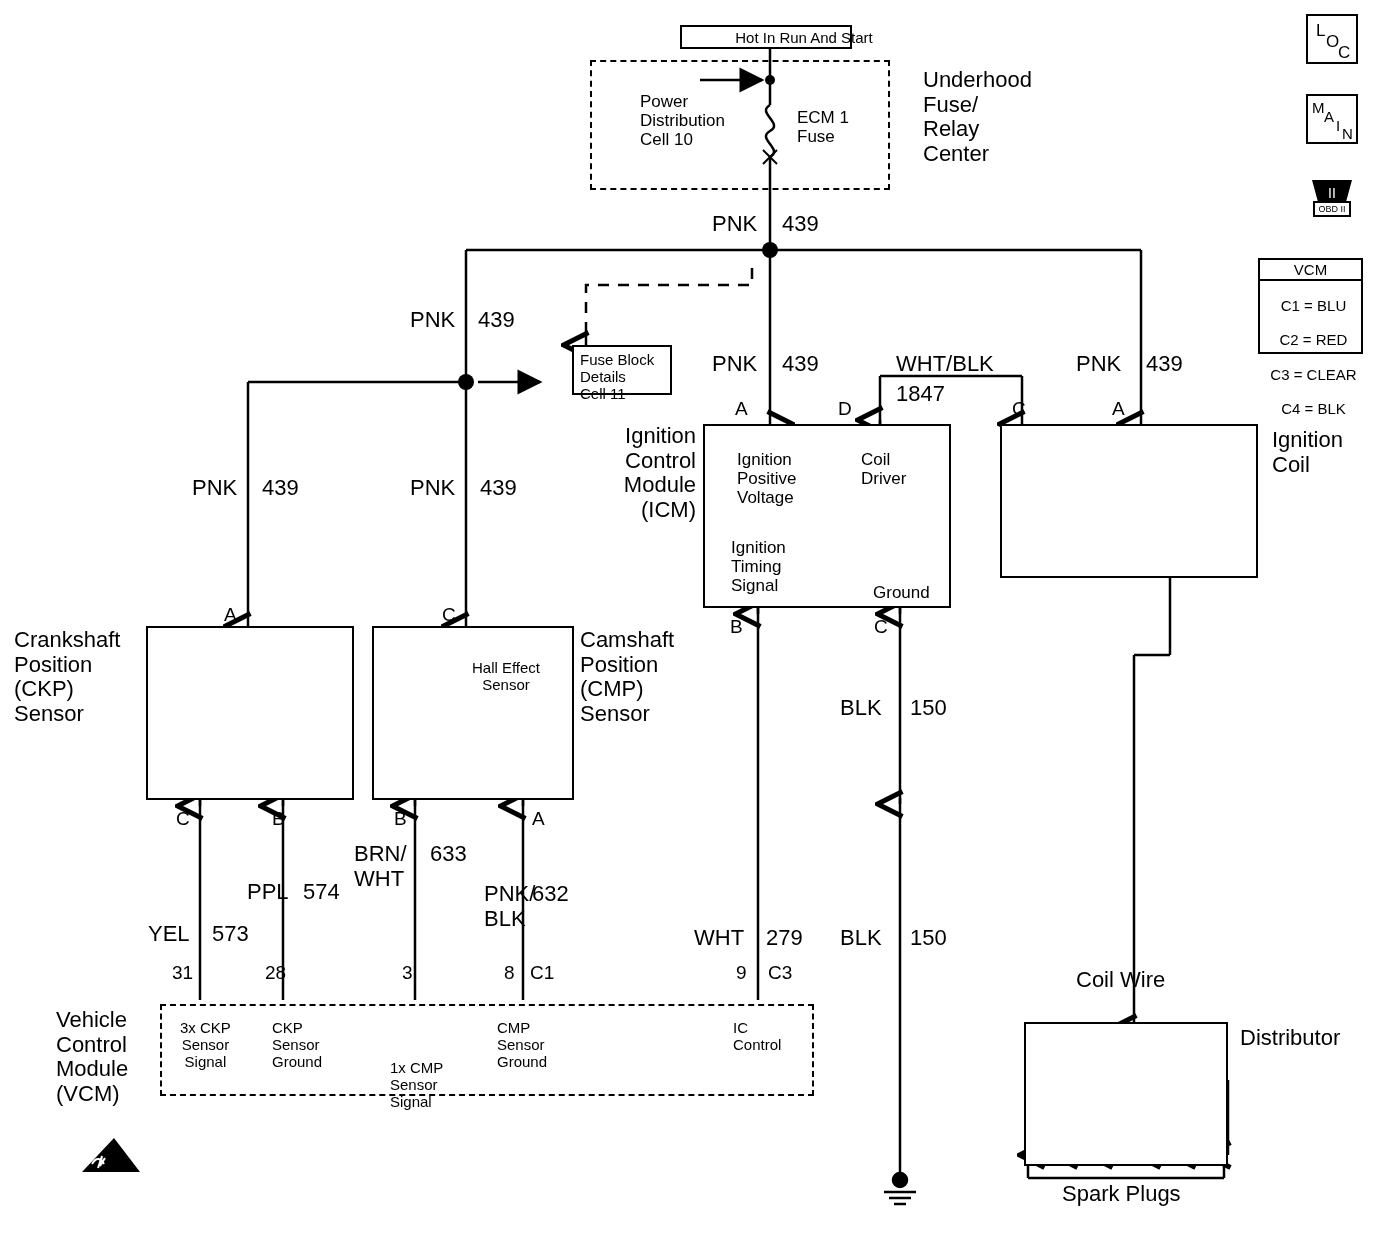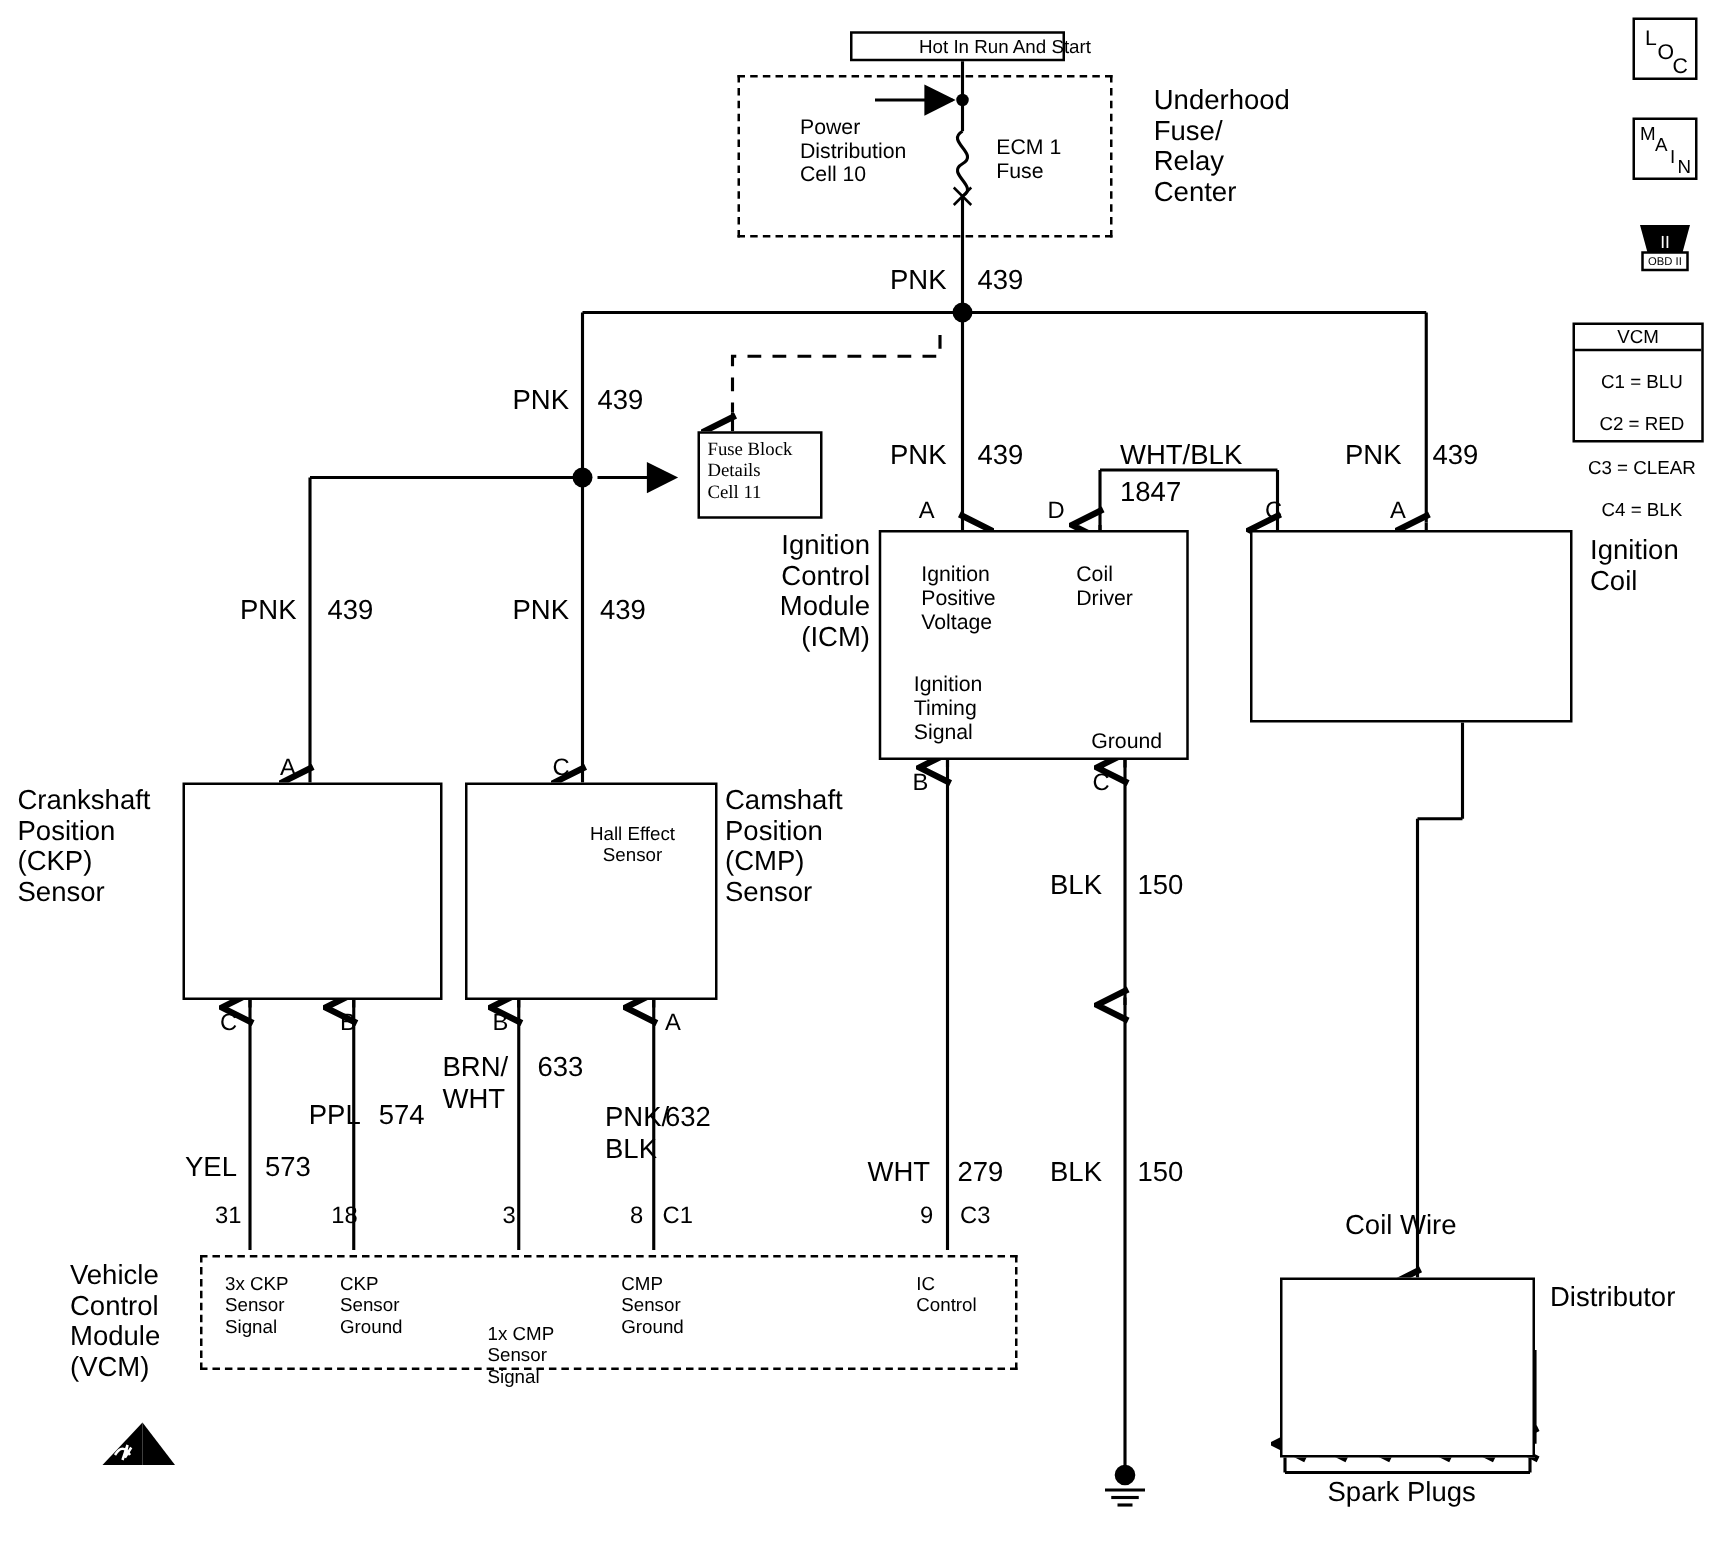--- a/index.html
+++ b/index.html
@@ -237,21 +237,21 @@
     <div class="rw">C3 = CLEAR</div>
     <div class="rw">C4 = BLK</div>
   </div>
 
   <div class="lbl f22" style="left:712px;top:212px;">PNK</div>
   <div class="lbl f22" style="left:782px;top:212px;">439</div>
 
   <div class="lbl f22" style="left:410px;top:308px;">PNK</div>
   <div class="lbl f22" style="left:478px;top:308px;">439</div>
 
-  <div class="box" style="left:558px;top:345px;width:100px;height:70px;font-family:Liberation Serif, serif;">
+  <div class="box" style="left:572px;top:345px;width:100px;height:50px;">
     <div class="lbl f15" style="left:6px;top:5px;">Fuse Block
 Details
 Cell 11</div>
   </div>
 
   <div class="lbl f22" style="left:712px;top:352px;">PNK</div>
   <div class="lbl f22" style="left:782px;top:352px;">439</div>
 
   <div class="lbl f22" style="left:896px;top:352px;">WHT/BLK</div>
   <div class="lbl f22" style="left:896px;top:382px;">1847</div>
@@ -336,28 +336,28 @@
 
   <div class="lbl f22" style="left:1076px;top:968px;">Coil Wire</div>
 
   <div class="dashbox" style="left:160px;top:1004px;width:654px;height:92px;"></div>
   <div class="lbl f22" style="left:56px;top:1008px;">Vehicle
 Control
 Module
 (VCM)</div>
 
   <div class="lbl f19" style="left:172px;top:962px;">31</div>
-  <div class="lbl f19" style="left:265px;top:962px;">18</div>
+  <div class="lbl f19" style="left:265px;top:962px;">28</div>
   <div class="lbl f19" style="left:402px;top:962px;">3</div>
   <div class="lbl f19" style="left:504px;top:962px;">8</div>
   <div class="lbl f19" style="left:530px;top:962px;">C1</div>
   <div class="lbl f19" style="left:736px;top:962px;">9</div>
   <div class="lbl f19" style="left:768px;top:962px;">C3</div>
 
-  <div class="lbl f15" style="left:180px;top:1020px;">3x CKP
+  <div class="lbl f15" style="left:180px;top:1020px;text-align:center;">3x CKP
 Sensor
 Signal</div>
   <div class="lbl f15" style="left:272px;top:1020px;">CKP
 Sensor
 Ground</div>
   <div class="lbl f15" style="left:390px;top:1060px;">1x CMP
 Sensor
 Signal</div>
   <div class="lbl f15" style="left:497px;top:1020px;">CMP
 Sensor

